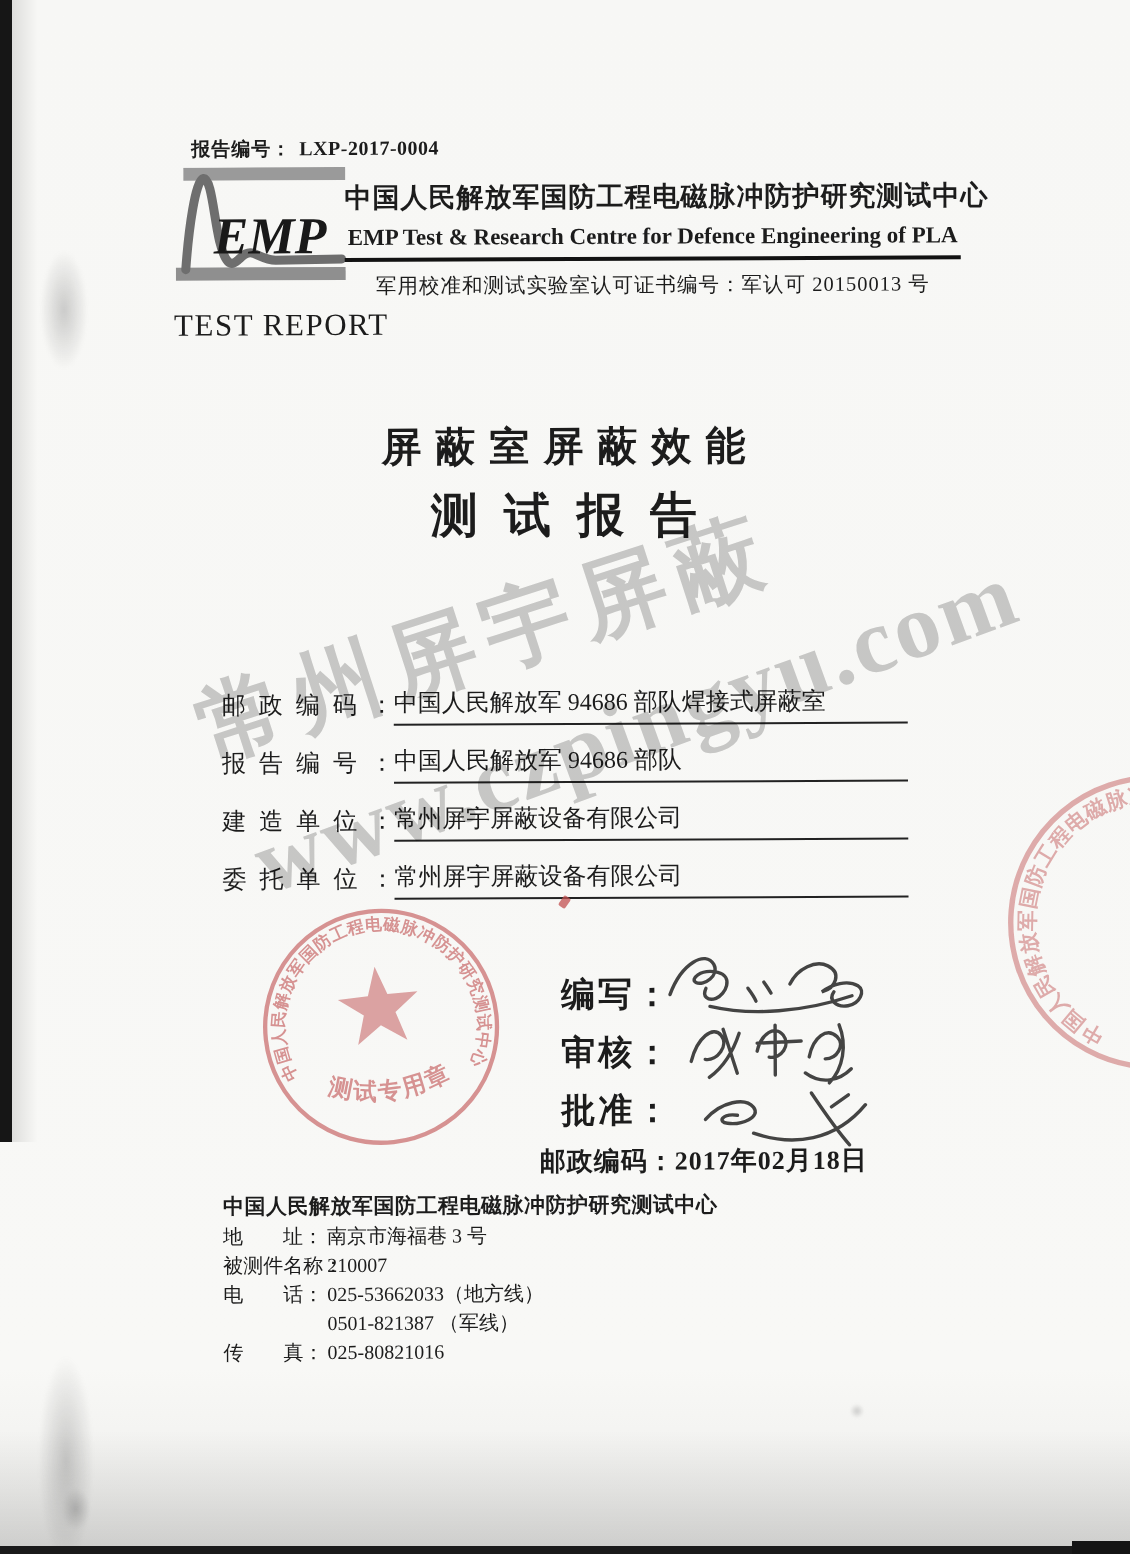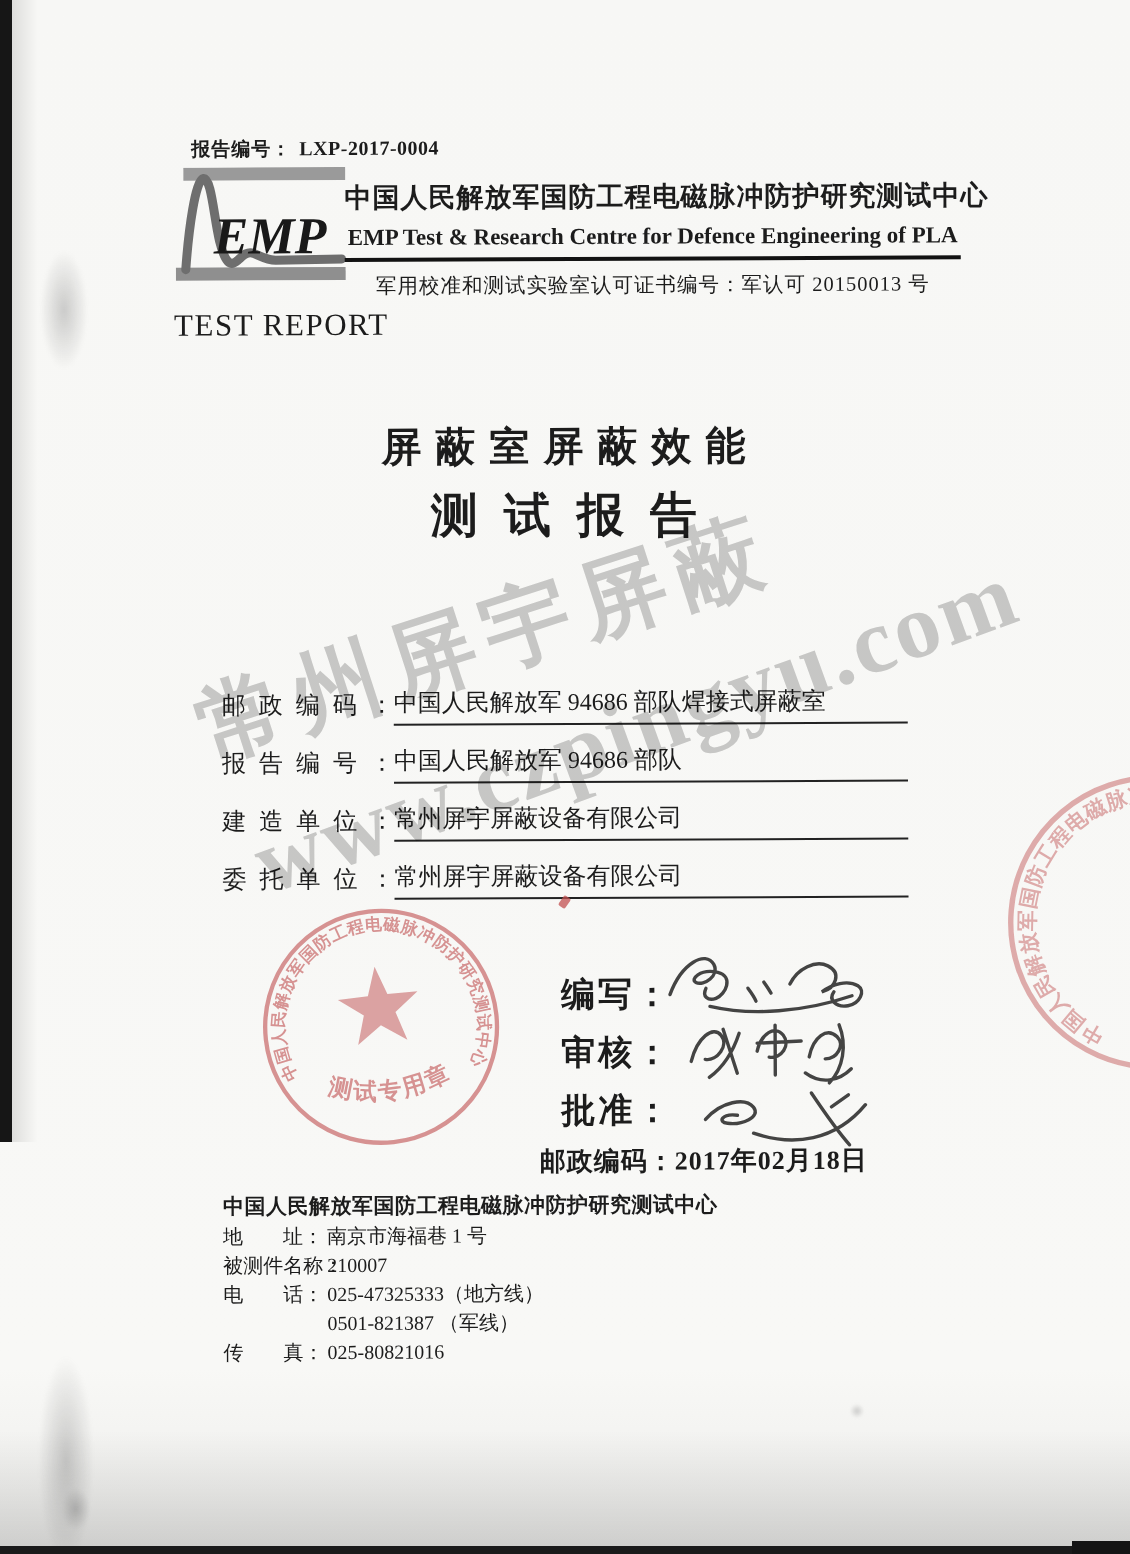--- a/index.html
+++ b/index.html
@@ -123,27 +123,27 @@
       </g>
     </svg>
 
     <div class="pub-date">
       <span>邮政编码：</span><span>2017年02月18日</span>
     </div>
 
     <div class="footer-org">中国人民解放军国防工程电磁脉冲防护研究测试中心</div>
     <div class="footer-lines">
       <div class="f-line">
-        <span class="f-label">地　　址：</span><span class="f-value">南京市海福巷 1 号</span>
+        <span class="f-label">地　　址：</span><span class="f-value">南京市海福巷 3 号</span>
       </div>
       <div class="f-line">
         <span class="f-label">被测件名称：</span><span class="f-value">210007</span>
       </div>
       <div class="f-line">
-        <span class="f-label">电　　话：</span><span class="f-value">025-47325333（地方线）</span>
+        <span class="f-label">电　　话：</span><span class="f-value">025-53662033（地方线）</span>
       </div>
       <div class="f-line">
         <span class="f-label"></span><span class="f-value">0501-821387 （军线）</span>
       </div>
       <div class="f-line">
         <span class="f-label">传　　真：</span><span class="f-value">025-80821016</span>
       </div>
     </div>
 
     <svg class="stamp" style="left:256px;top:902px;transform:rotate(-6deg);opacity:0.72" width="248" height="248" viewBox="0 0 460 460">

